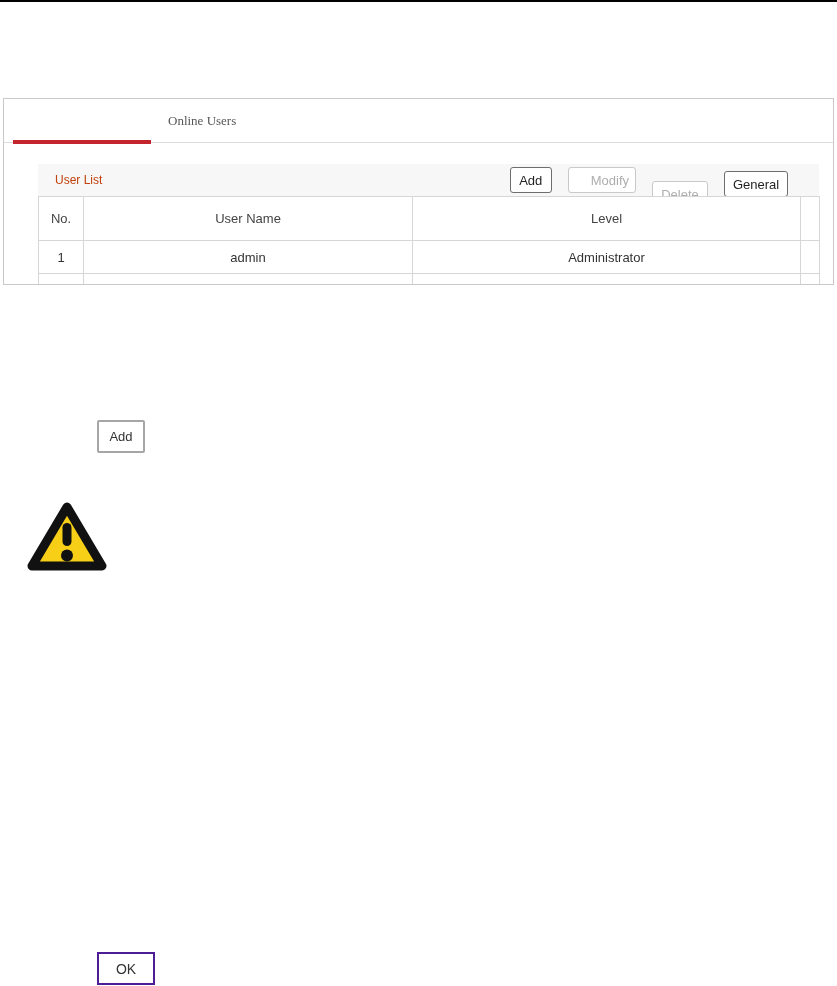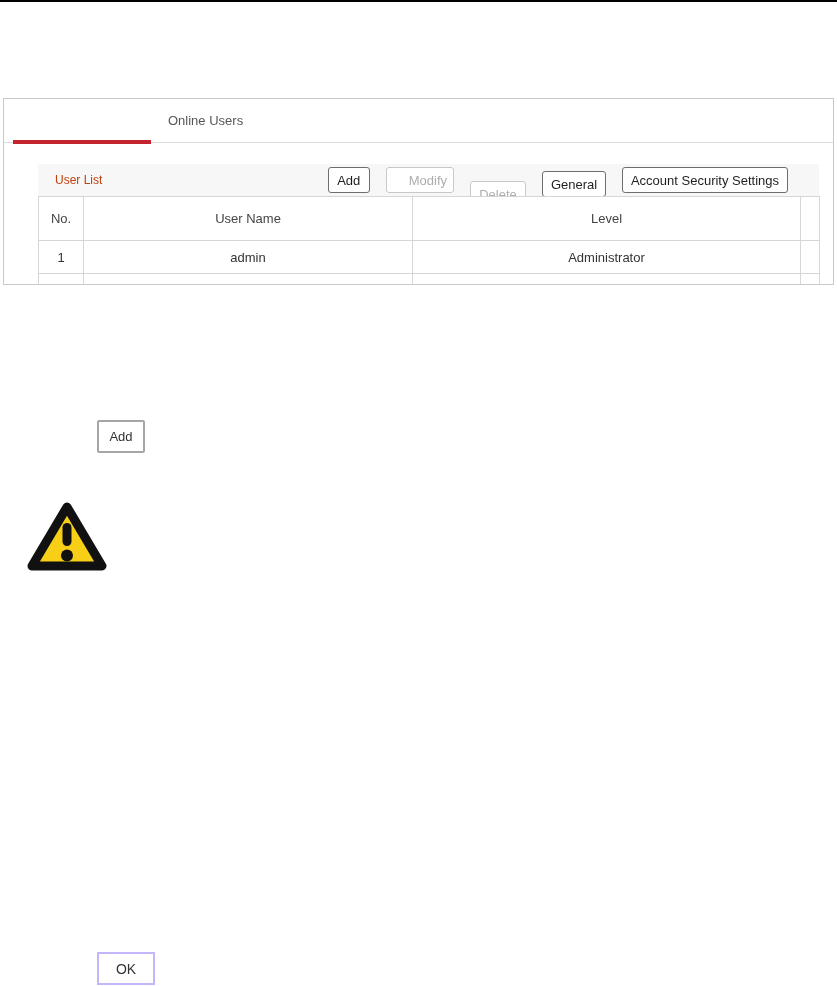--- a/index.html
+++ b/index.html
@@ -13,21 +13,21 @@
   .page{position:relative;width:837px;height:986px;background:#fff;overflow:hidden;}
 
   .top-rule{position:absolute;left:0;top:0;width:837px;height:2px;background:#000;}
 
   
   .panel{position:absolute;left:3px;top:98px;width:831px;height:187px;box-sizing:border-box;
          border:1px solid var(--panel-border);background:#fff;overflow:hidden;}
 
   .tab{position:absolute;top:0;height:43px;line-height:43px;white-space:nowrap;cursor:default;}
   .tab-um{left:21px;font-weight:bold;font-size:14px;color:var(--red);}
-  .tab-ou{left:164px;font-size:13px;color:#565656;}
+  .tab-ou{left:164px;font-size:13px;color:#565656;font-family:Liberation Serif, serif;}
   .tab-divider{position:absolute;left:0;top:43px;width:100%;height:1px;background:#dcdcdc;}
   .tab-underline{position:absolute;left:9px;top:41px;width:138px;height:4px;background:var(--red);}
 
   .toolbar{position:absolute;left:34px;top:65px;width:781px;height:32px;background:var(--bar-bg);}
   .user-list-title{position:absolute;left:17px;top:0;line-height:32px;font-weight:normal;font-size:12px;color:#c2410c;}
   .toolbar-buttons{position:absolute;right:31px;top:3px;height:26px;display:flex;gap:16px;align-items:center;}
   .btn{height:26px;box-sizing:border-box;border:1.5px solid #6e6e6e;border-radius:3px;background:#fff;
        font-family:"Liberation Sans",sans-serif;font-size:13px;color:#1f1f1f;padding:0 6px;cursor:pointer;}
   .btn:disabled{border-color:#c9c9c9;color:#aeaeae;cursor:default;}
   .w-add{min-width:42px;}
@@ -44,21 +44,21 @@
   .user-table tr.row{height:33px;}
   .user-table tr.empty{height:23px;}
   .user-table th{color:#444;}
 
   
   .fragment-add{position:absolute;left:97px;top:420px;width:48px;height:33px;box-sizing:border-box;
                 border:2px solid #a6a6a6;border-radius:2px;background:#fff;
                 font-family:"Liberation Sans",sans-serif;font-size:13px;color:#333;cursor:pointer;}
   .caution{position:absolute;left:26px;top:500px;width:82px;height:72px;}
   .fragment-ok{position:absolute;left:97px;top:952px;width:58px;height:33px;box-sizing:border-box;
-               border:2px solid #c4b5fd;background:#fff;
+               border:2px solid #4c1d95;background:#fff;
                font-family:"Liberation Sans",sans-serif;font-size:14px;color:#333;cursor:pointer;}
 </style>
 </head>
 <body>
 
 <div class="page">
 
   <div class="top-rule"></div>
 
   <div class="panel">
@@ -67,21 +67,20 @@
     <div class="tab-divider"></div>
     <div class="tab-underline"></div>
 
     <div class="toolbar">
       <span class="user-list-title">User List</span>
       <div class="toolbar-buttons">
         <button class="btn w-add">Add</button>
         <button class="btn w-modify" disabled="">Modify</button>
         <button class="btn w-delete" disabled="">Delete</button>
         <button class="btn w-general">General</button>
-        <button class="btn w-acct">Account Security Settings</button>
       </div>
     </div>
 
     <table class="user-table">
       <colgroup>
         <col style="width:45px">
           <col style="width:329px">
           <col style="width:388px">
           <col style="width:19px">
       </colgroup>

